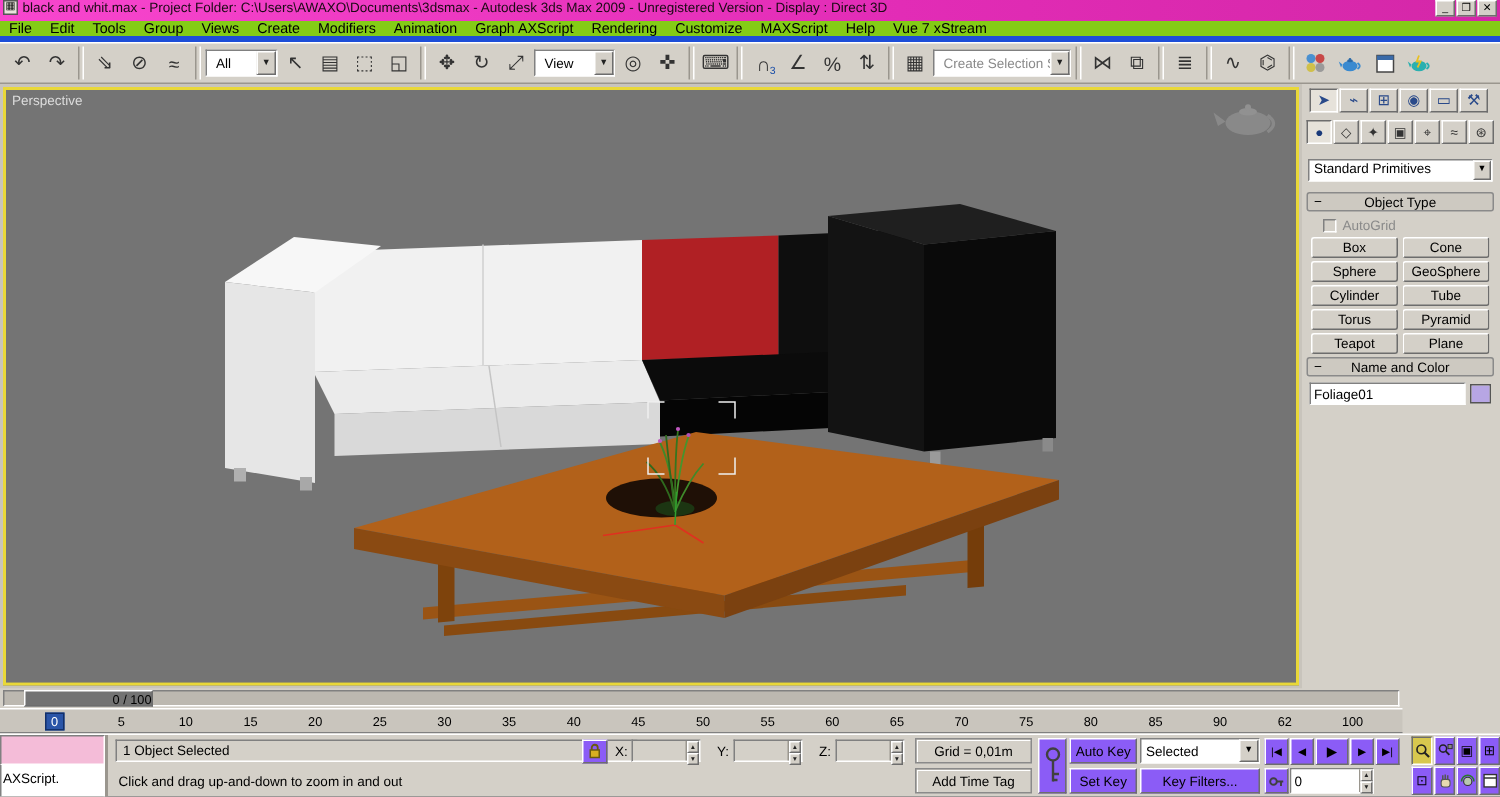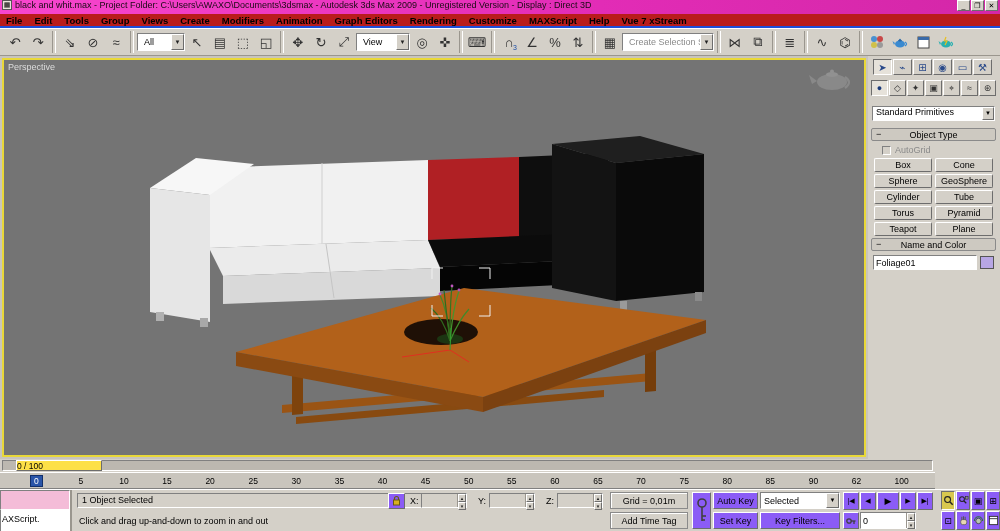--- a/index.html
+++ b/index.html
@@ -13,22 +13,22 @@
               display:flex; align-items:flex-start; padding:0 2px; overflow:hidden; }
   .titlebar .app-icon { width:10px; height:10px; background:#e8e4dc; border:1px solid #555;
                         font-size:7px; line-height:8px; text-align:center; margin-right:3px; }
   .titlebar .title-text { flex:1; white-space:nowrap; overflow:hidden; font-size:9px; color:#1a0a14; }
   .win-btns { display:flex; gap:1px; }
   .win-btn { width:13px; height:11px; background:#d4d0c8; border:1px solid;
              border-color:#fff #6d6d6d #6d6d6d #fff; font-size:7px; line-height:9px;
              text-align:center; color:#000; }
 
   
-  .menubar { position:absolute; left:0; top:14px; width:1000px; height:14px; background:#b91c1c;
-             display:flex; align-items:center; border-bottom:2px solid #1d4ed8;font-weight:bold; }
+  .menubar { position:absolute; left:0; top:14px; width:1000px; height:14px; background:#84cc16;
+             display:flex; align-items:center; border-bottom:4px solid #1d4ed8; }
   .menu-item { padding:0 6px; font-size:9.5px; white-space:nowrap; }
 
   
   .toolbar { position:absolute; left:0; top:28px; width:1000px; height:28px; background:#d4d0c8;
              border-top:1px solid #fff; border-bottom:1px solid #9a968e;
              display:flex; align-items:center; padding:0 4px; gap:1px; overflow:hidden; }
   .tb-icon { width:22px; height:22px; display:flex; align-items:center; justify-content:center;
              font-size:13px; color:#333; border:1px solid transparent; position:relative; }
   .tb-icon .sub { position:absolute; right:2px; bottom:1px; font-size:7px; color:#1a4ea8; }
   .tb-sep { width:4px; height:22px; border-left:1px solid #9a968e; border-right:1px solid #fff; margin:0 2px; }
@@ -76,23 +76,23 @@
              border-radius:2px; display:flex; align-items:center; justify-content:center; font-size:9px; }
   .name-input { position:absolute; left:5px; top:199px; width:104px; height:15px; background:#fff;
                 border:1px solid; border-color:#808080 #fff #fff #808080; font-size:9px; padding:0 2px;
                 font-family:"Liberation Sans","DejaVu Sans",sans-serif; }
   .swatch { position:absolute; left:112px; top:200px; width:14px; height:13px; border:1px solid #555; }
 
   
   .timeslider { position:absolute; left:0; top:459px; width:935px; height:13px; background:#d4d0c8; }
   .ts-track { position:absolute; left:2px; top:1px; right:2px; bottom:1px; background:#bcb8b0;
               border:1px solid; border-color:#808080 #fff #fff #808080; }
-  .ts-handle { position:absolute; left:16px; top:1px; width:86px; height:11px; background:#fde047;
+  .ts-handle { position:absolute; left:16px; top:1px; width:86px; height:11px; background:#737373;
                border:1px solid; border-color:#fff #6d6d6d #6d6d6d #fff; display:flex;
-               align-items:center; justify-content:flex-start; font-size:8.5px; }
+               align-items:center; justify-content:flex-end; font-size:8.5px; }
   .trackbar { position:absolute; left:0; top:472px; width:935px; height:17px; background:#c9c5bd;
               border-top:1px solid #fff; border-bottom:1px solid #808080;
               display:flex; align-items:center; justify-content:space-between;
               padding:0 26px 0 30px; font-size:8.5px; }
   .tick { min-width:10px; text-align:center; }
   .tick.cur { background:#2a55a8; color:#fff; padding:0 3px; border:1px solid #12306a; }
 
   
   .statusbar { position:absolute; left:0; top:489px; width:1000px; height:42px; background:#d4d0c8;
                border-top:1px solid #fff; }
@@ -156,21 +156,21 @@
 
   <div class="menubar">
     <span class="menu-item">File</span>
     <span class="menu-item">Edit</span>
     <span class="menu-item">Tools</span>
     <span class="menu-item">Group</span>
     <span class="menu-item">Views</span>
     <span class="menu-item">Create</span>
     <span class="menu-item">Modifiers</span>
     <span class="menu-item">Animation</span>
-    <span class="menu-item">Graph Editors</span>
+    <span class="menu-item">Graph AXScript</span>
     <span class="menu-item">Rendering</span>
     <span class="menu-item">Customize</span>
     <span class="menu-item">MAXScript</span>
     <span class="menu-item">Help</span>
     <span class="menu-item">Vue 7 xStream</span>
   </div>
 
   <div class="toolbar">
     <span class="tb-icon">↶</span>
     <span class="tb-icon">↷</span>

